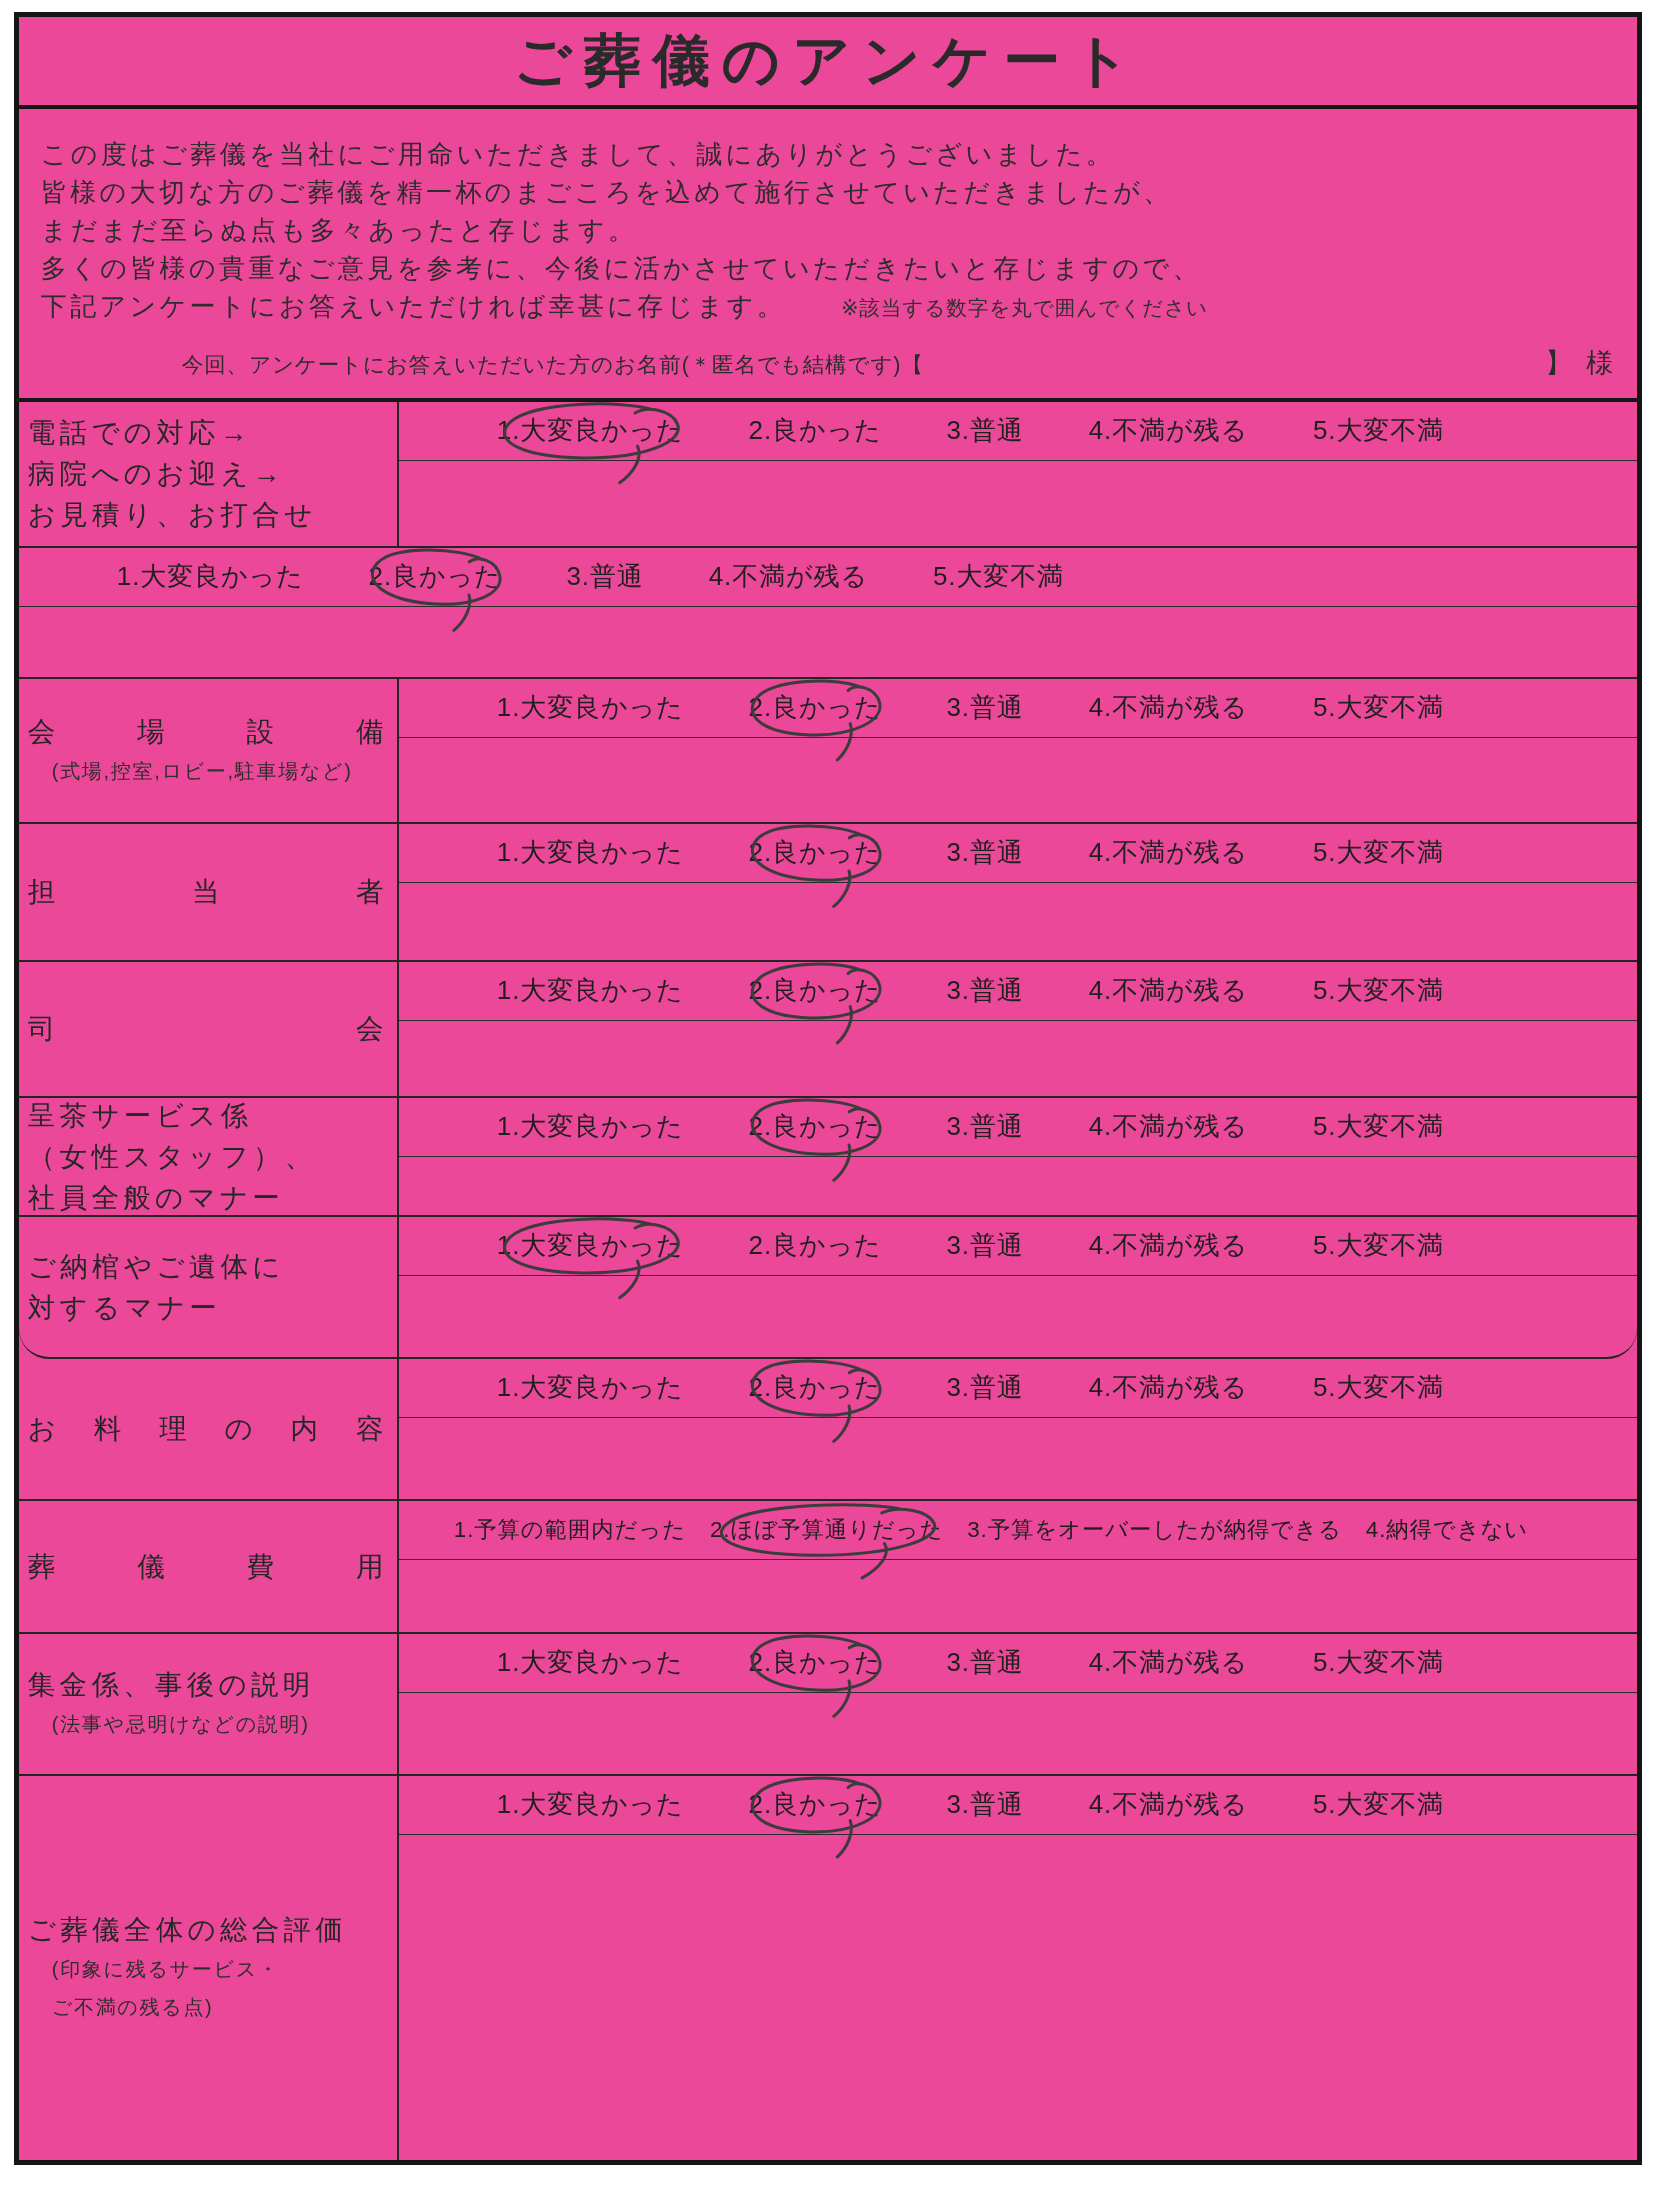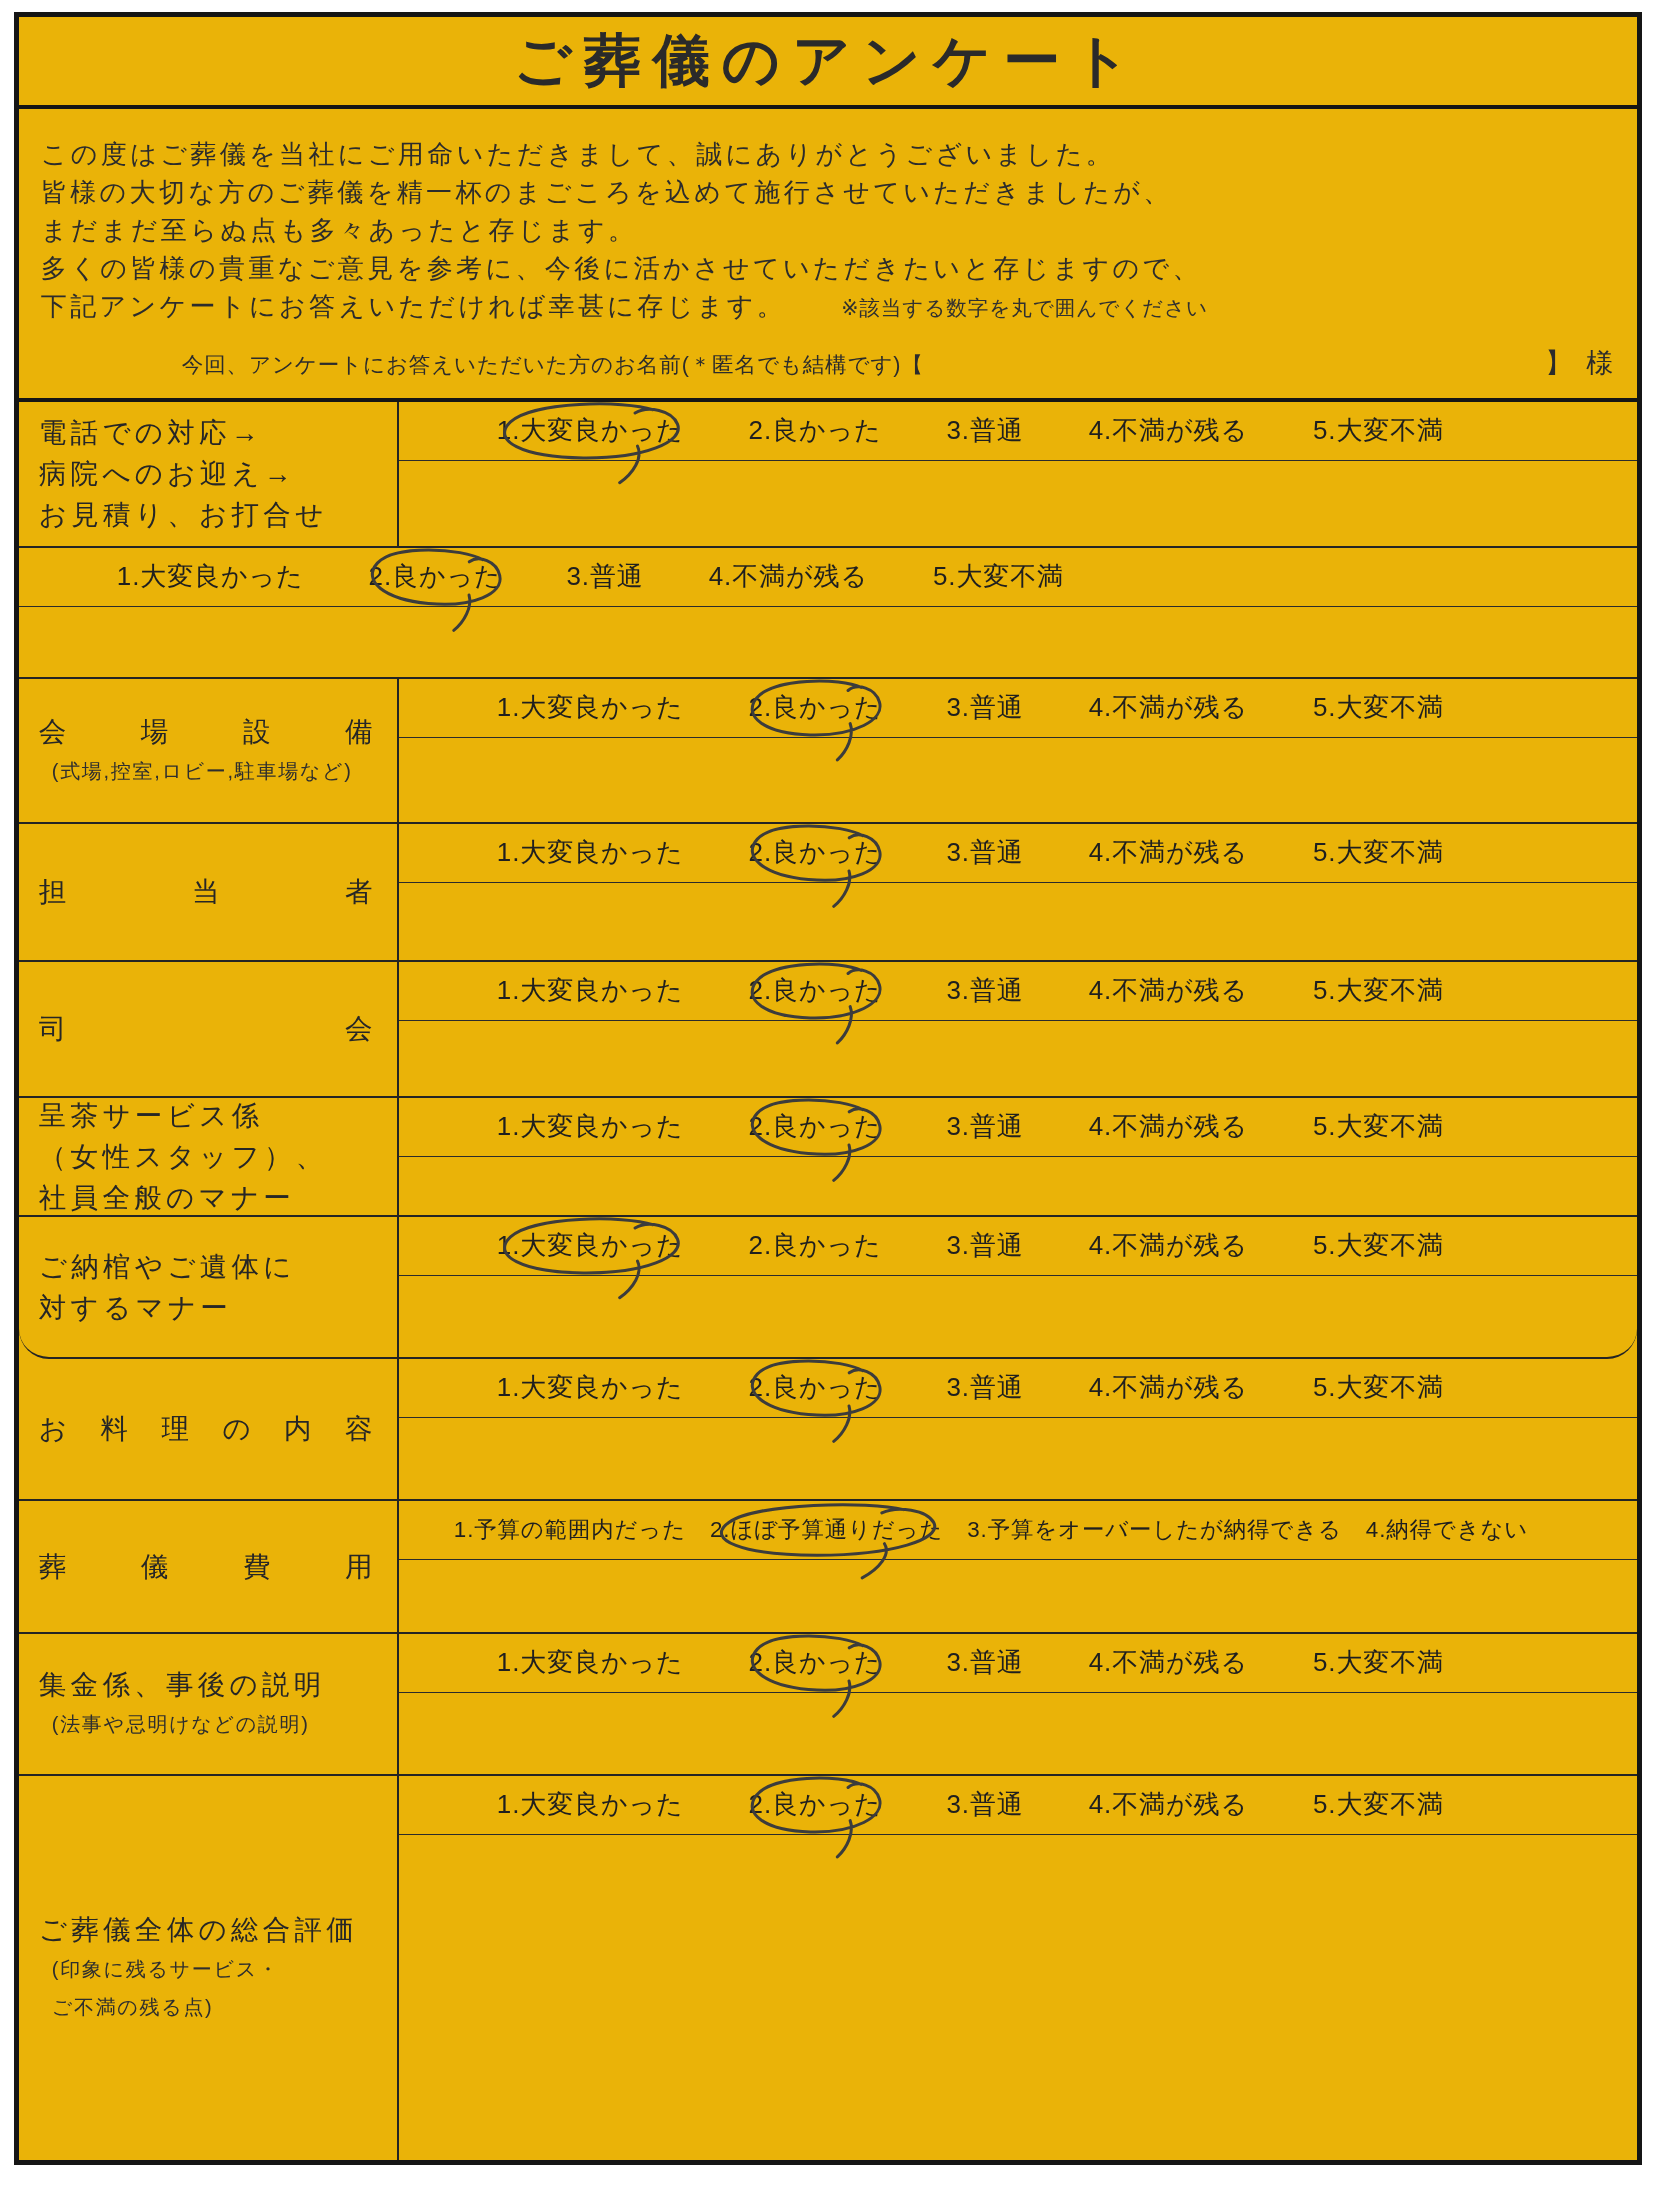--- a/index.html
+++ b/index.html
@@ -7,21 +7,21 @@
     width:1656px;height:2203px;
     background:#ffffff;
     font-family:"Liberation Sans","DejaVu Sans",sans-serif;
     color:#242424;
     position:relative;
     -webkit-font-smoothing:antialiased;
   }
   .sheet{
     position:absolute; left:13.8px; top:12px; right:13.8px; bottom:38px;
     border:5.2px solid #151515;
-    background:#eab308;
+    background:#ec4899;
     display:flex; flex-direction:column;
     overflow:hidden;
   }
   
   .title-box{
     flex:none; height:88px;
     border-bottom:4.3px solid #151515;
     display:flex; align-items:center; justify-content:center;
   }
   .title-box h1{
@@ -67,21 +67,21 @@
   .row:nth-child(10){height:142px;}
   .row:nth-child(11){flex:1; border-bottom:none;}
   .label-cell{
     flex:none; width:380px; box-sizing:border-box;
     border-right:2.6px solid #242424;
     display:flex; flex-direction:column; justify-content:center;
     padding:6.9px 0;
   }
   .label-line{
     font-size:27.5px; letter-spacing:4.3px; line-height:41px;
-    padding:0 20px; color:#262626; white-space:nowrap;
+    padding:0 9px; color:#262626; white-space:nowrap;
   }
   .label-line.spread{
     text-align:justify; text-align-last:justify; text-justify:inter-character;
     white-space:normal;
   }
   .sub-line{
     font-size:20px; letter-spacing:1.7px; line-height:38px;
     padding:0 33px; color:#2e2e2e; white-space:nowrap;
   }
   .answer-cell{flex:1; display:flex; flex-direction:column; min-width:0;}

